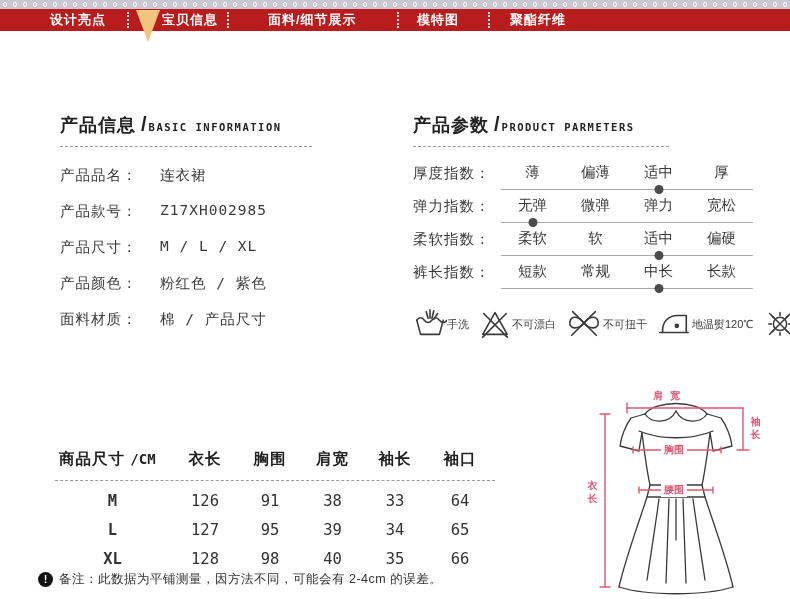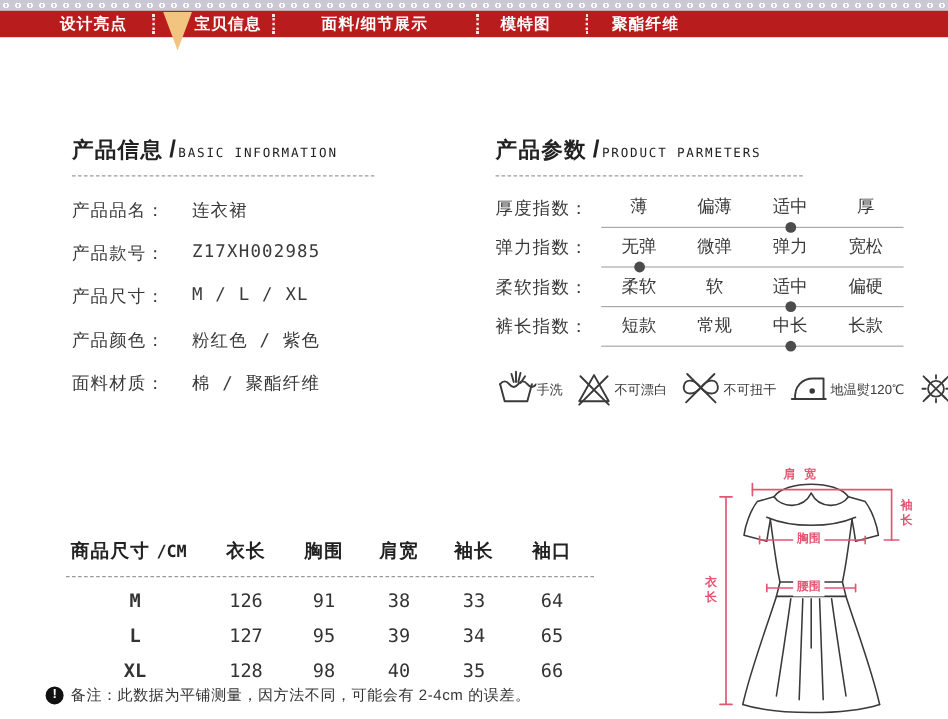--- a/index.html
+++ b/index.html
@@ -22,21 +22,21 @@
     border-left:2px dotted #ffffff; opacity:.9; }
   .nav-arrow { position:absolute; top:1px; width:0; height:0;
     border-left:12px solid transparent; border-right:12px solid transparent;
     border-top:32px solid #f1c480; }
 
   
   .panel { position:absolute; }
   .panel-head { white-space:nowrap; }
   .h-cn { font-size:18px; font-weight:bold; color:#222; letter-spacing:1px; }
   .h-slash { font-size:20px; font-weight:bold; color:#222; margin:0 2px 0 5px; }
-  .h-en { font-family:"DejaVu Sans Mono", monospace; font-size:10.5px; font-weight:normal;
+  .h-en { font-family:"DejaVu Sans Mono", monospace; font-size:10.5px; font-weight:bold;
     color:#222; letter-spacing:1.5px; }
   .h-dash { border-bottom:1px dashed #9a9a9a; margin-top:9px; }
 
   
   .fields { margin-top:19px; }
   .field-row { display:flex; margin-bottom:17px; font-size:14.5px; color:#3a3a3a; }
   .field-label { width:100px; letter-spacing:1px; }
   .field-value { font-family:"DejaVu Sans Mono", monospace; font-size:14.5px; letter-spacing:1px; }
 
   
@@ -117,21 +117,21 @@
       <div class="field-row">
         <span class="field-label">产品尺寸：</span>
         <span class="field-value">M / L / XL</span>
       </div>
       <div class="field-row">
         <span class="field-label">产品颜色：</span>
         <span class="field-value">粉红色 / 紫色</span>
       </div>
       <div class="field-row">
         <span class="field-label">面料材质：</span>
-        <span class="field-value">棉 / 聚酯纤维</span>
+        <span class="field-value">棉 / 产品尺寸</span>
       </div>
     </div>
   </div>
 
   <div class="panel" style="left:413px; top:113px; width:340px;">
     <div class="panel-head">
       <span class="h-cn">产品参数</span><span class="h-slash">/</span><span class="h-en">PRODUCT PARMETERS</span>
     </div>
     <div class="h-dash" style="width:256px"></div>
 

